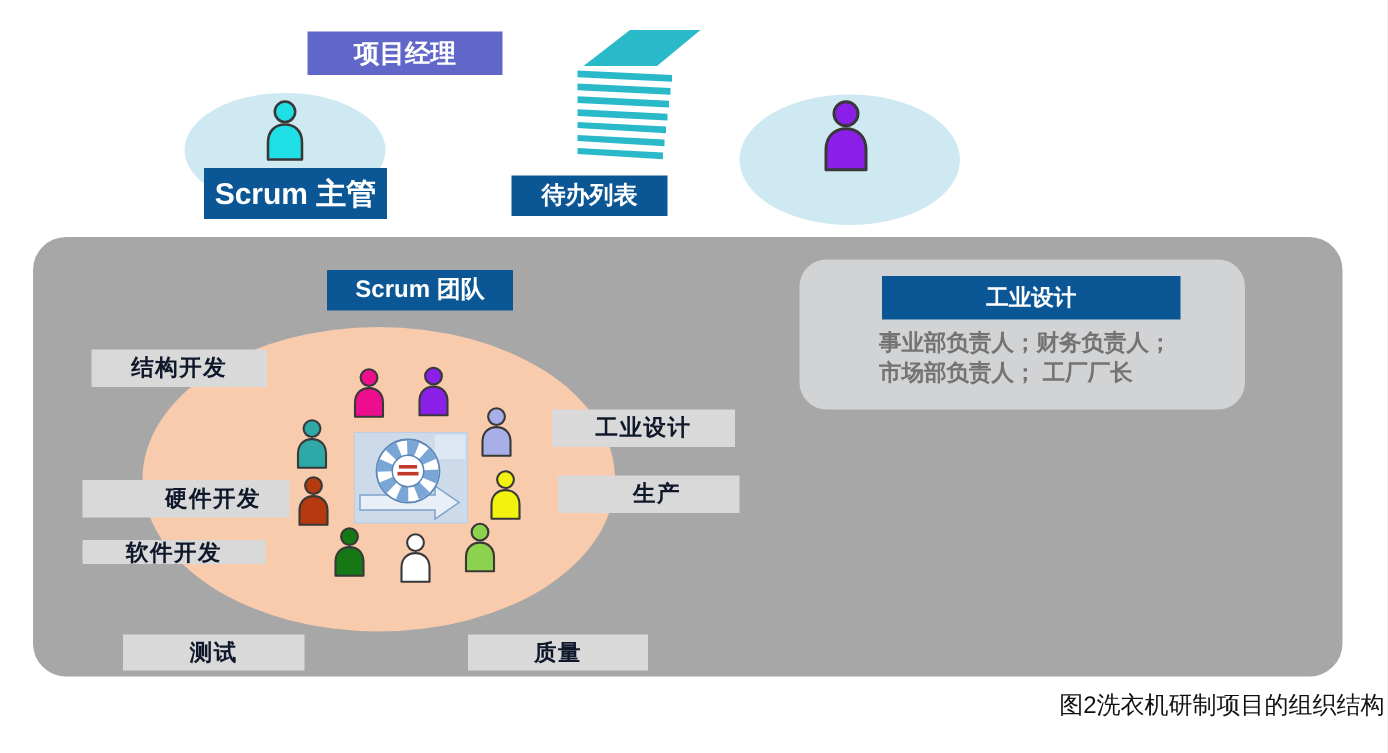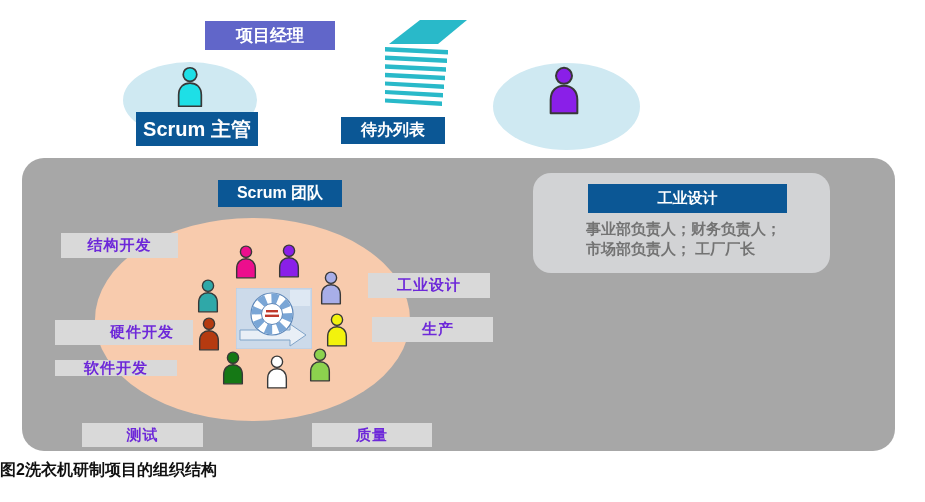--- a/index.html
+++ b/index.html
@@ -6,21 +6,21 @@
   .stage {
     position:relative; width:925px; height:502px; background:#ffffff;
     font-family:"Liberation Sans", sans-serif; overflow:hidden;
   }
   .badge {
     position:absolute; display:flex; align-items:center; justify-content:center;
     font-weight:bold; box-sizing:border-box; white-space:nowrap;
   }
   .badge.navy { background:#0B5795; color:#ffffff; font-size:16px; }
   .badge.peri { background:#6166C9; color:#ffffff; font-size:17px; }
-  .badge.role { background:#D9D9D9; color:#6d28d9; font-size:15px; letter-spacing:1px; }
+  .badge.role { background:#D9D9D9; color:#0f172a; font-size:15px; letter-spacing:1px; }
   .halo { position:absolute; background:#CFE9F2; border-radius:50%; }
   .panel {
     position:absolute; left:22px; top:158px; width:873px; height:293px;
     background:#A7A7A7; border-radius:22px;
   }
   .team-ellipse {
     position:absolute; left:95px; top:218px; width:315px; height:203px;
     background:#F8CBAD; border-radius:50%;
   }
   .committee {
@@ -29,22 +29,22 @@
   }
   .committee-text {
     position:absolute; left:586px; top:219px; width:244px;
     font-weight:bold; font-size:15px; line-height:20px; color:#737373;
   }
   .person { position:absolute; display:block; }
   .person svg { width:100%; height:100%; display:block; overflow:visible; }
   .icon-wrap { position:absolute; display:block; }
   .icon-wrap svg { width:100%; height:100%; display:block; }
   .caption {
-    position:absolute; left:0; top:460px; width:923px; text-align:left;
-    font-weight:bold; font-size:16px; color:#111111;
+    position:absolute; left:0; top:460px; width:923px; text-align:right;
+    font-weight:normal; font-size:16px; color:#111111;
   }
 </style>
 </head>
 <body>
 
 <div class="stage">
 
   <div class="badge peri" style="left:205px; top:21px; width:130px; height:29px;">项目经理</div>
 
   <div class="halo" style="left:123px; top:62px; width:134px; height:76px;"></div>

